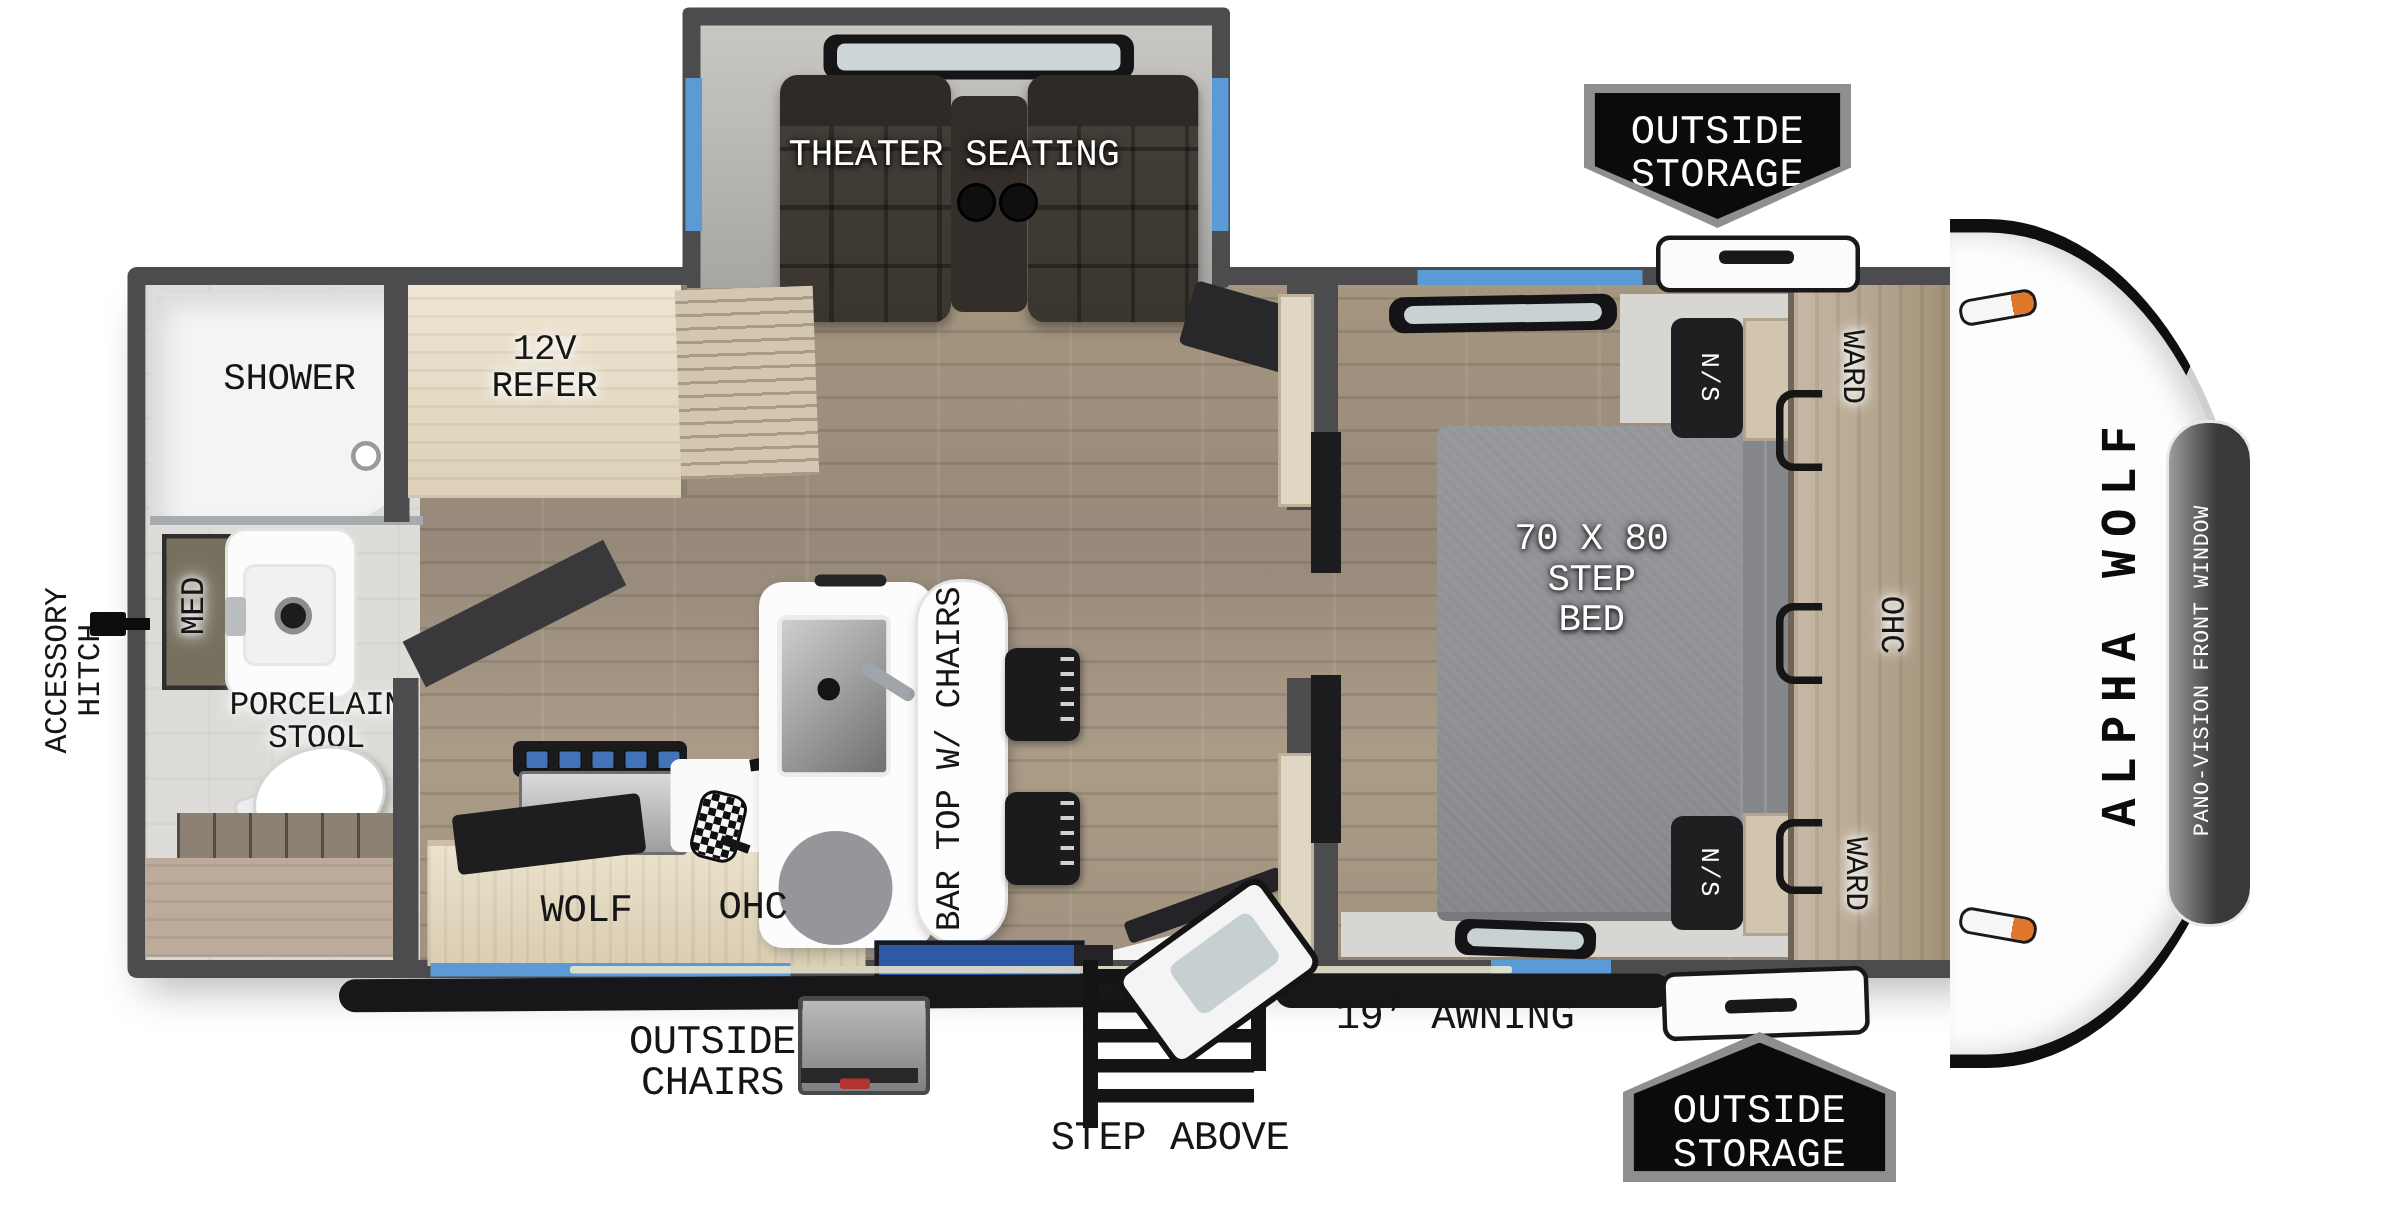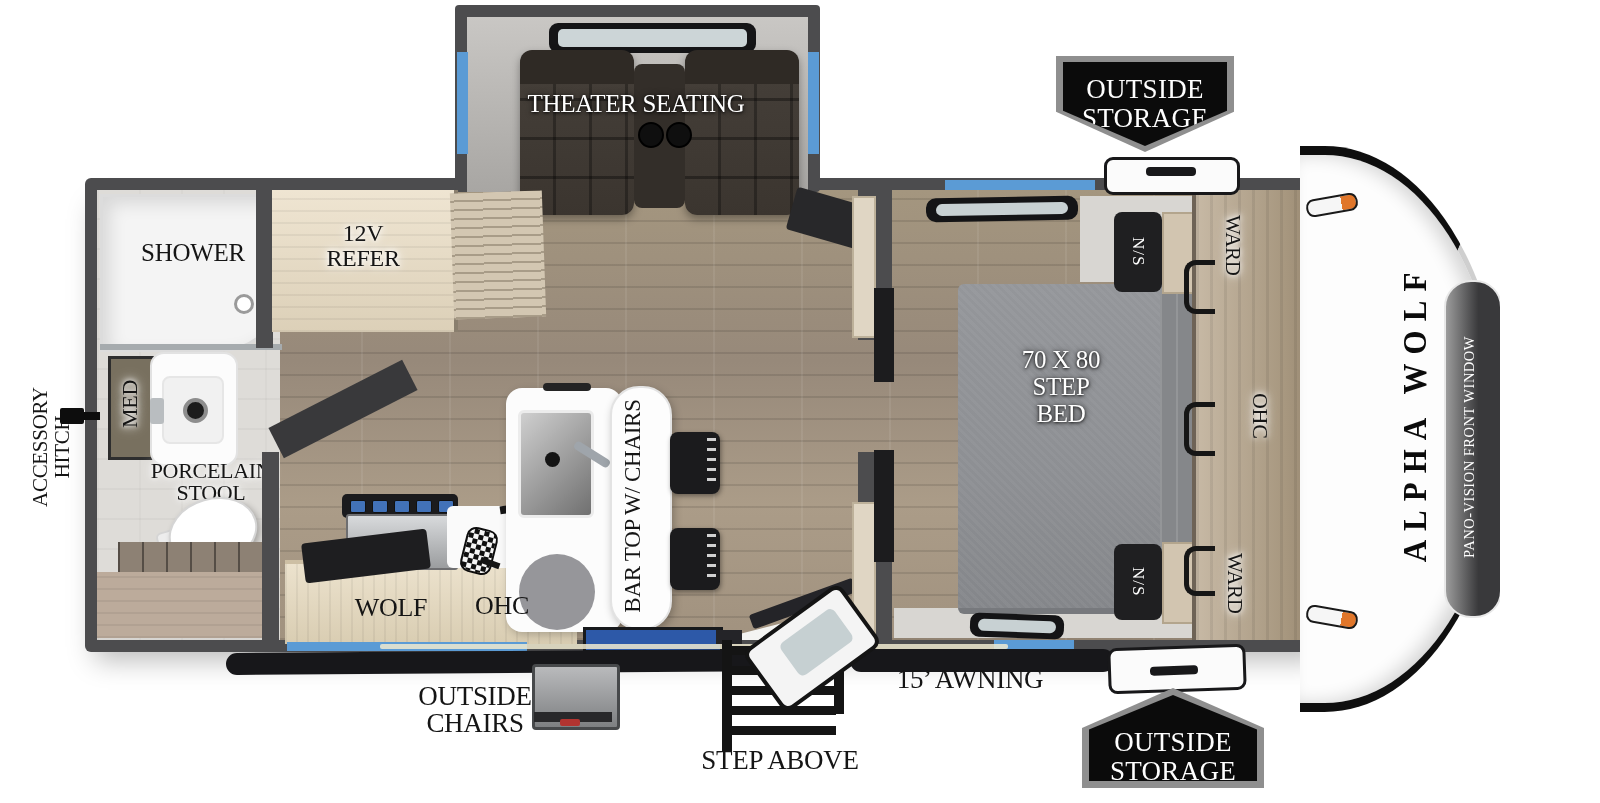--- a/index.html
+++ b/index.html
@@ -1,17 +1,17 @@
 <!DOCTYPE html>
 <html><head>
 <meta charset="utf-8">
 <style>
   html,body{margin:0;padding:0;background:#fff;}
   .fp{position:relative;width:1500px;height:803px;background:#fff;overflow:hidden;
-      font-family:Liberation Serif, serif;}
+      font-family:Liberation Mono, monospace;}
   .a{position:absolute;}
 
   
   .lb{font-size:24px;line-height:1.05;color:#151515;text-align:center;letter-spacing:-.3px;
       text-shadow:0 0 5px #fff,0 0 9px #fff,0 0 14px #fff;white-space:nowrap;}
   .lw{color:#fff;text-shadow:0 0 6px rgba(0,0,0,.7),0 1px 3px rgba(0,0,0,.85);}
   .vrl{writing-mode:vertical-rl;display:flex;align-items:center;justify-content:center;}
 
   
   .hitch-bar{left:1488px;top:404px;width:104px;height:20px;background:#3e4350;border-radius:10px;}
@@ -363,21 +363,21 @@
   <div class="a rail rail2"></div>
   <div class="a rung r1"></div>
   <div class="a rung r2"></div>
   <div class="a rung r3"></div>
   <div class="a rung r4"></div>
   <div class="a rung r5"></div>
   <div class="a door-panel">
     <div class="a door-glass"></div>
   </div>
   <div class="a lb lbl-step">STEP ABOVE</div>
-  <div class="a lb lbl-awning">15’ AWNING</div>
+  <div class="a lb lbl-awning">19’ AWNING</div>
 
   <div class="a badge-top">
     <div class="a badge-top-in">
       <div class="badge-txt bt-top"><span>OUTSIDE</span><br><span>STORAGE</span></div>
     </div>
   </div>
   <div class="a bagdoor door-top"></div>
   <div class="a door-top-handle"></div>
   <div class="a bagdoor door-bot"></div>
   <div class="a door-bot-handle"></div>

